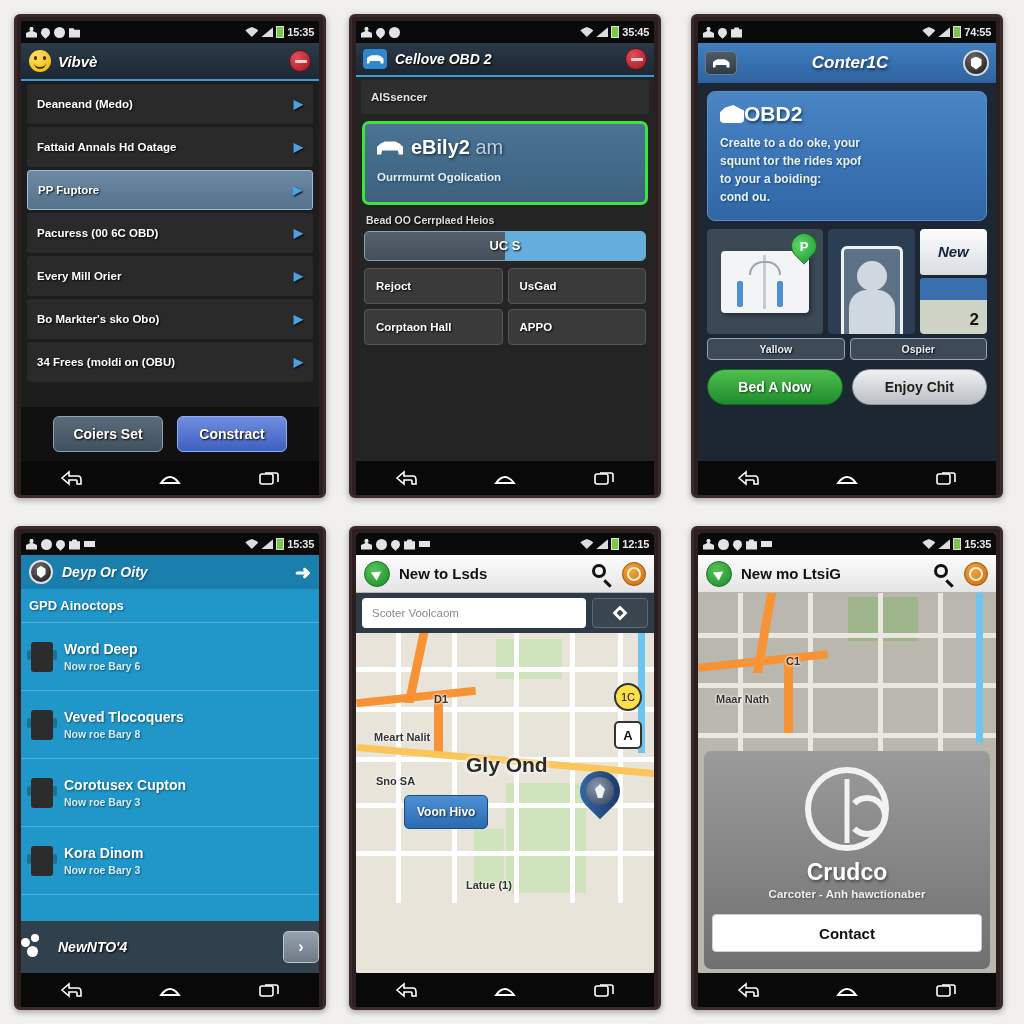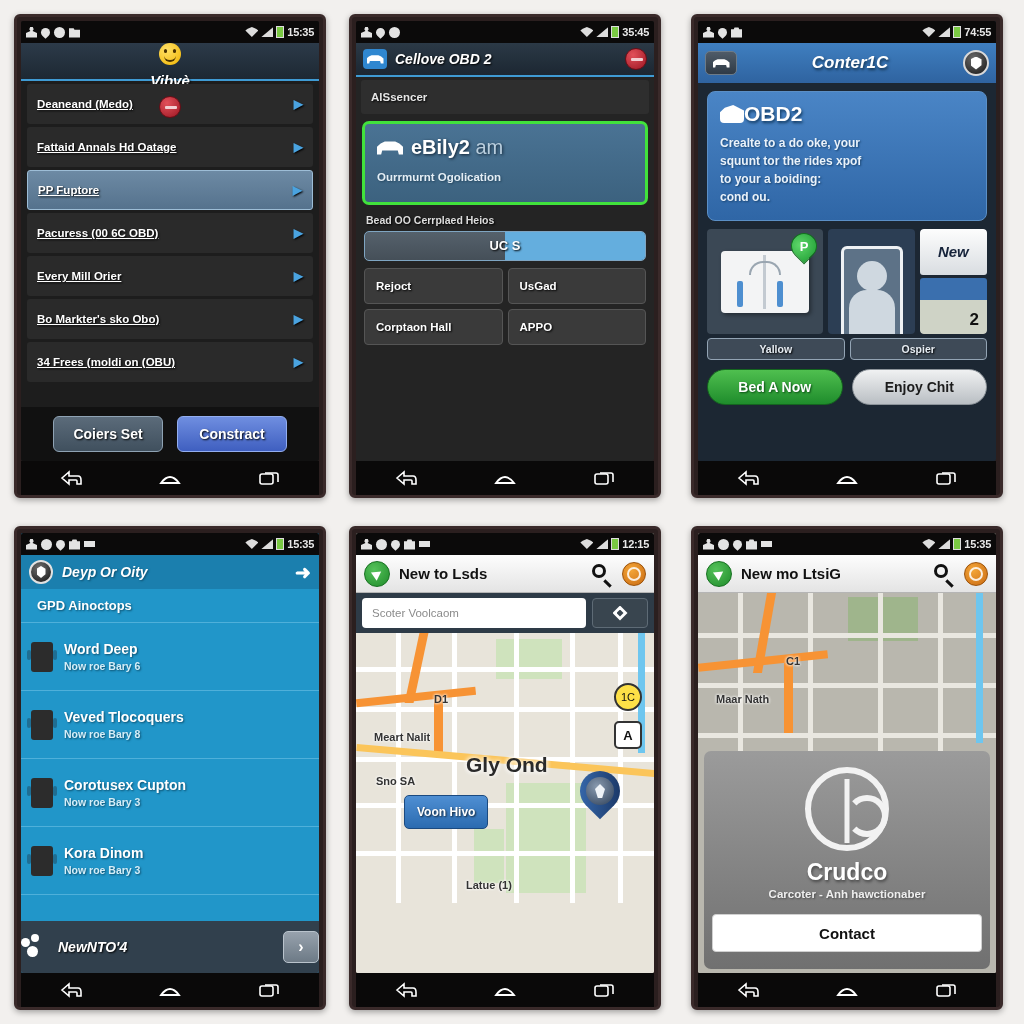--- a/index.html
+++ b/index.html
@@ -60,21 +60,21 @@
     display:flex; align-items:center; justify-content:space-around;
   }
   .nav-btn { width:26px; height:18px; position:relative; }
   .nav-back svg, .nav-home svg, .nav-recent svg { display:block; }
 
   
   .s1 { background:#1d1d1d; display:flex; flex-direction:column; }
   .s1-titlebar {
     height:38px; background:linear-gradient(#2c3a49,#1d2833);
     border-bottom:2px solid #3f9bd4;
-    display:flex; align-items:center; padding:0 8px; gap:7px;flex-direction:column;
+    display:flex; align-items:center; padding:0 8px; gap:7px;
   }
   .s1-smiley {
     width:22px;height:22px;border-radius:50%;
     background:radial-gradient(circle at 35% 30%,#ffe066,#f0b400);
     position:relative; flex:none;
   }
   .s1-smiley::before{content:"";position:absolute;left:5px;top:6px;width:3px;height:4px;background:#4a3200;border-radius:2px;box-shadow:9px 0 0 #4a3200;}
   .s1-smiley::after{content:"";position:absolute;left:5px;top:12px;width:12px;height:5px;border-bottom:2px solid #4a3200;border-radius:0 0 8px 8px;}
   .s1-title { color:#fff; font-size:15px; font-weight:bold; font-style:italic; flex:1; text-shadow:1px 1px 2px #000; }
   .s1-close {
@@ -84,21 +84,21 @@
   }
   .s1-close::after{content:"";position:absolute;left:5px;top:9px;width:12px;height:3px;background:#f3cfd2;border-radius:1px;}
   .s1-list { flex:1; padding:3px 6px; display:flex; flex-direction:column; gap:3px; overflow:hidden; }
   .s1-row {
     height:40px; background:#2a2a2a; border-radius:3px;
     display:flex; align-items:center; padding:0 10px;
     color:#fff; font-size:11.5px; font-weight:bold;
     text-shadow:1px 1px 2px #000;
   }
   .s1-row.sel { background:linear-gradient(#6d8aa4,#55728d); border:1px solid #9dbdd6; }
-  .s1-row .lbl { flex:1;text-decoration:underline; }
+  .s1-row .lbl { flex:1; }
   .chev { color:#4aa3e0; font-size:12px; }
   .s1-actions { height:54px; display:flex; align-items:center; justify-content:center; gap:14px; background:#111; flex:none; }
   .btn-pill {
     width:110px;height:36px;border-radius:6px;
     display:flex;align-items:center;justify-content:center;
     color:#fff;font-size:14px;font-weight:bold;text-shadow:1px 1px 2px #000;
   }
   .btn-grey { background:linear-gradient(#5b6b7a,#40505e); border:1px solid #8fa3b4; }
   .btn-blue { background:linear-gradient(#6f8ee0,#3f5fc0); border:1px solid #93aeef; }
 
@@ -194,21 +194,21 @@
   .cta-grey { background:linear-gradient(#f0f1f2,#b9bec3); border:1px solid #8c9399; color:#1c1c1c; }
 
   
   .s4 { background:#2196c9; display:flex; flex-direction:column; }
   .s4-titlebar { height:34px; background:#1b7fae; display:flex; align-items:center; padding:0 8px; gap:9px; }
   .s4-badge { width:24px;height:24px;border-radius:50%;background:radial-gradient(circle at 40% 30%,#6e6e6e,#141414);
               border:2px solid #e2e2e2; display:flex;align-items:center;justify-content:center; flex:none;}
   .s4-badge .g { width:9px;height:12px;background:#fff; clip-path:polygon(50% 0,100% 22%,100% 68%,50% 100%,0 68%,0 22%); }
   .s4-title { flex:1; color:#fff; font-size:14px; font-weight:bold; font-style:italic; text-shadow:1px 1px 2px #0c4e6d; }
   .s4-arrow { color:#fff; font-size:19px; font-weight:bold; }
-  .s4-section { height:34px; display:flex; align-items:center; padding:0 16px; color:#fff; font-size:13px; font-weight:bold;
+  .s4-section { height:34px; display:flex; align-items:center; padding:0 8px; color:#fff; font-size:13px; font-weight:bold;
                 text-shadow:1px 1px 2px #0c4e6d; border-bottom:1px solid #4fb0da; }
   .s4-item { height:68px; display:flex; align-items:center; padding:0 10px; gap:11px; border-bottom:1px solid #4fb0da; }
   .dev-ico { width:22px;height:30px;background:#2c2c2c;border-radius:3px;position:relative;flex:none; }
   .dev-ico::before{content:"";position:absolute;left:-4px;top:8px;width:4px;height:10px;background:#1f6e93;border-radius:2px;}
   .dev-ico::after{content:"";position:absolute;right:-4px;top:8px;width:4px;height:10px;background:#1f6e93;border-radius:2px;}
   .dev-txt { display:flex; flex-direction:column; gap:3px; }
   .dev-name { color:#fff; font-size:14px; font-weight:bold; text-shadow:1px 1px 2px #0c4e6d; }
   .dev-sub { color:#d6eef8; font-size:10.5px; font-weight:bold; text-shadow:1px 1px 2px #0c4e6d; }
   .s4-footer { margin-top:auto; height:52px; background:#31404d; display:flex; align-items:center; padding:0 0; gap:9px; }
   .s4-fico { width:28px;height:26px; position:relative; flex:none; }

